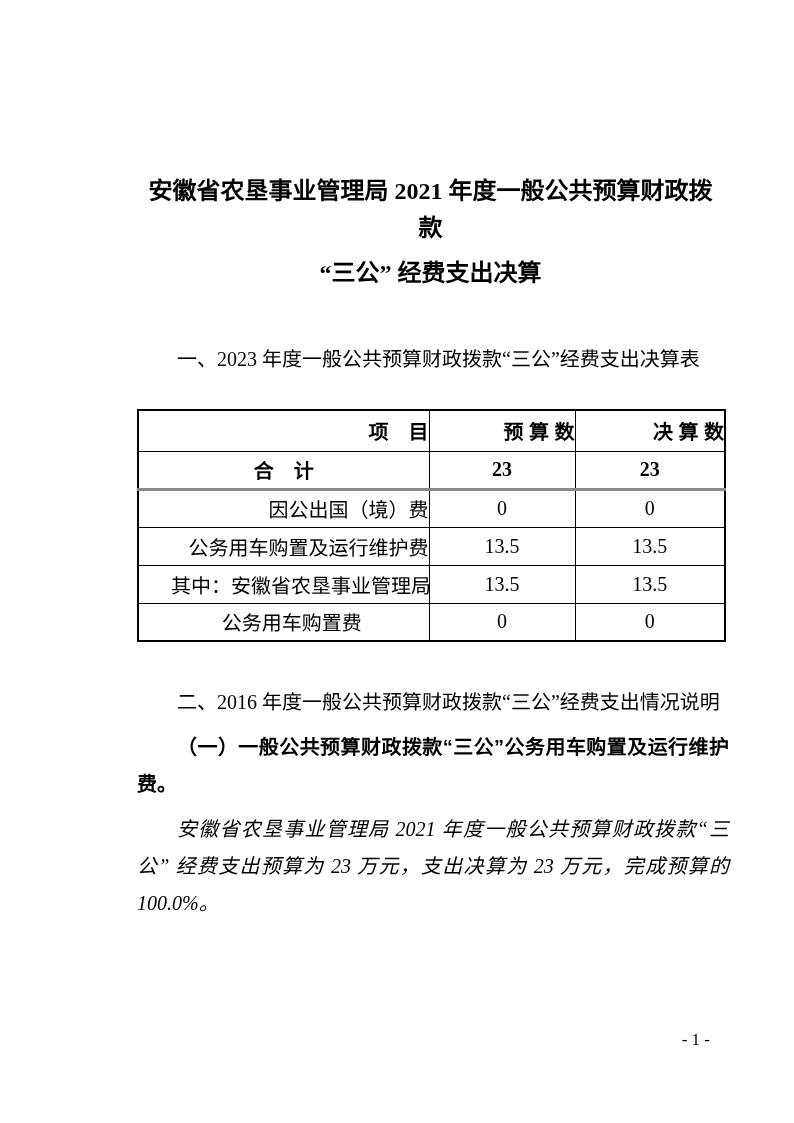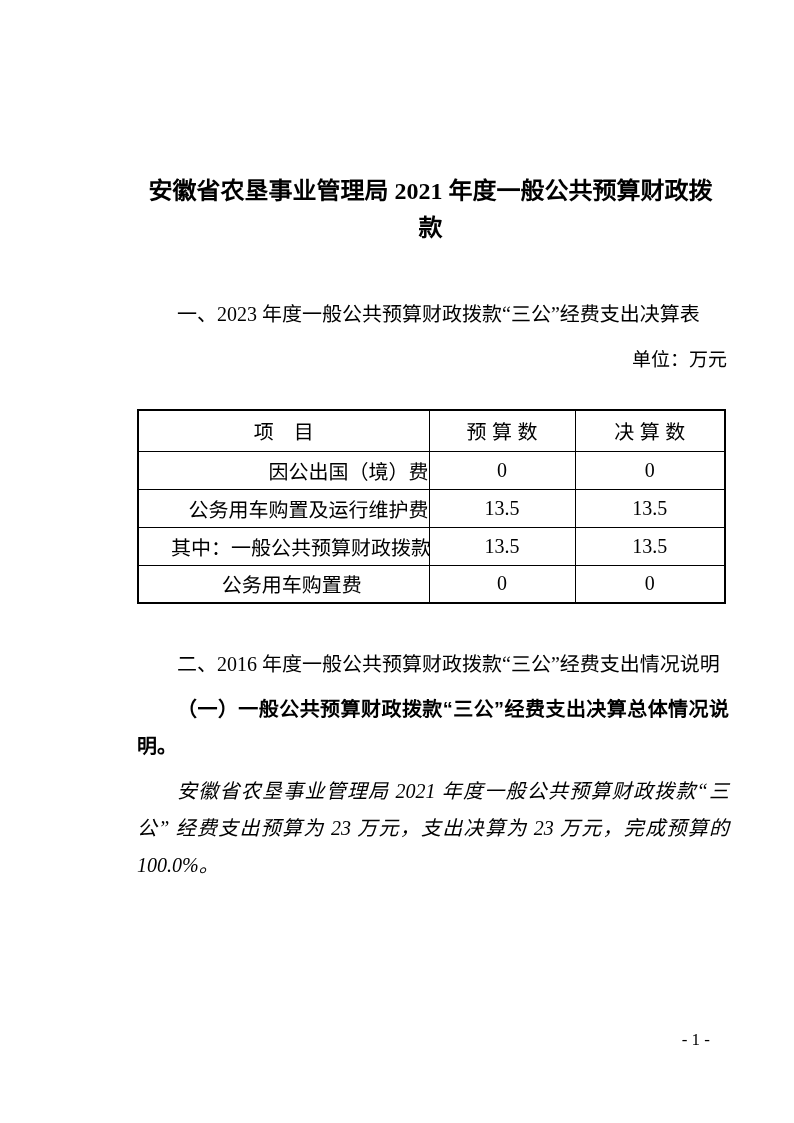--- a/index.html
+++ b/index.html
@@ -56,22 +56,22 @@
     border: 1px solid #000000;
     font-size: 20px;
     vertical-align: middle;
     padding: 0;
     height: 38px;
     overflow: hidden;
     white-space: nowrap;
   }
   table.budget-table tr.header-row th {
     height: 41px;
-    font-weight: normal;
-    text-align: center;
+    font-weight: bold;
+    text-align: right;
     font-family: "Liberation Sans", "DejaVu Sans", sans-serif;
   }
   tr.total-row td {
     font-weight: bold;
     border-bottom: 3px solid #8a8a8a;
   }
   tr.total-row td.item-cell {
     text-align: center;
     font-family: "Liberation Sans", "DejaVu Sans", sans-serif;
   }
@@ -95,63 +95,68 @@
   }
 </style>
 </head>
 <body>
 
 <div class="page">
   <div class="content">
 
     <div class="doc-title">
       <div>安徽省农垦事业管理局 2021 年度一般公共预算财政拨款</div>
+      <div>“三公” 经费支出决算</div>
     </div>
 
     <div class="body-text indent2 sec1-heading">一、2023 年度一般公共预算财政拨款“三公”经费支出决算表</div>
 
-    <div class="unit-line">单位：万元</div>
 
     <table class="budget-table">
       <colgroup>
         <col style="width:291px">
         <col style="width:146px">
         <col style="width:150px">
       </colgroup>
       <tbody>
         <tr class="header-row">
           <th>项　目</th>
           <th>预 算 数</th>
           <th>决 算 数</th>
         </tr>
+        <tr class="total-row">
+          <td class="item-cell">合　计</td>
+          <td class="num-cell">23</td>
+          <td class="num-cell">23</td>
+        </tr>
         <tr>
           <td class="item-cell">因公出国（境）费</td>
           <td class="num-cell">0</td>
           <td class="num-cell">0</td>
         </tr>
         <tr>
           <td class="item-cell">公务用车购置及运行维护费</td>
           <td class="num-cell">13.5</td>
           <td class="num-cell">13.5</td>
         </tr>
         <tr>
-          <td class="item-cell indented">其中：一般公共预算财政拨款</td>
+          <td class="item-cell indented">其中：安徽省农垦事业管理局</td>
           <td class="num-cell">13.5</td>
           <td class="num-cell">13.5</td>
         </tr>
         <tr>
           <td class="item-cell centered">公务用车购置费</td>
           <td class="num-cell">0</td>
           <td class="num-cell">0</td>
         </tr>
       </tbody>
     </table>
 
     <div class="body-text indent2 sec2-heading">二、2016 年度一般公共预算财政拨款“三公”经费支出情况说明</div>
 
-    <div class="body-text indent2 sub-heading">（一）一般公共预算财政拨款“三公”经费支出决算总体情况说明。</div>
+    <div class="body-text indent2 sub-heading">（一）一般公共预算财政拨款“三公”公务用车购置及运行维护费。</div>
 
     <div class="body-text indent2 para1">安徽省农垦事业管理局 2021 年度一般公共预算财政拨款“三公” 经费支出预算为 23 万元，支出决算为 23 万元，完成预算的 100.0%。</div>
 
   </div>
 
   <div class="page-footer">- 1 -</div>
 </div>
 
 </body></html>

